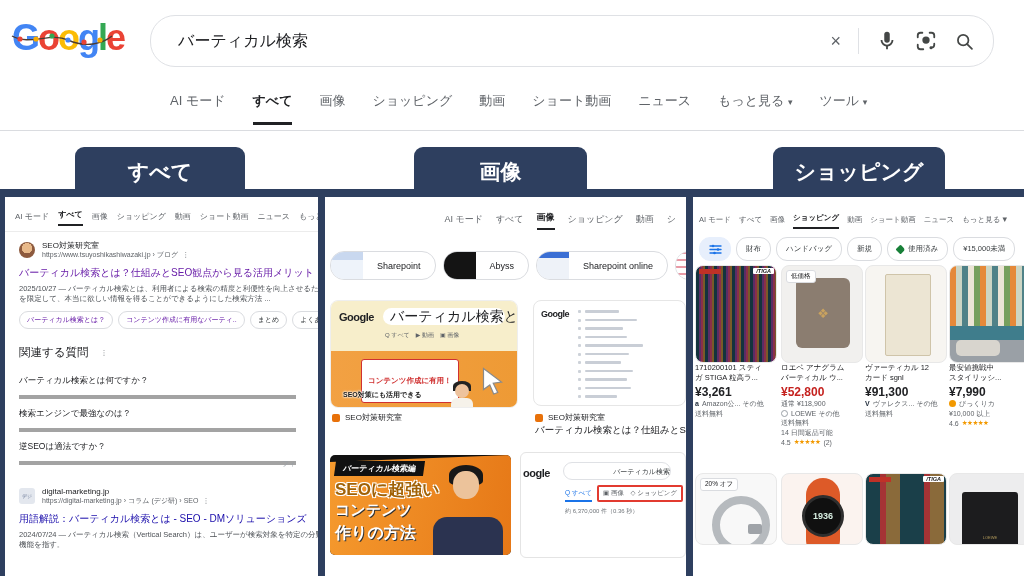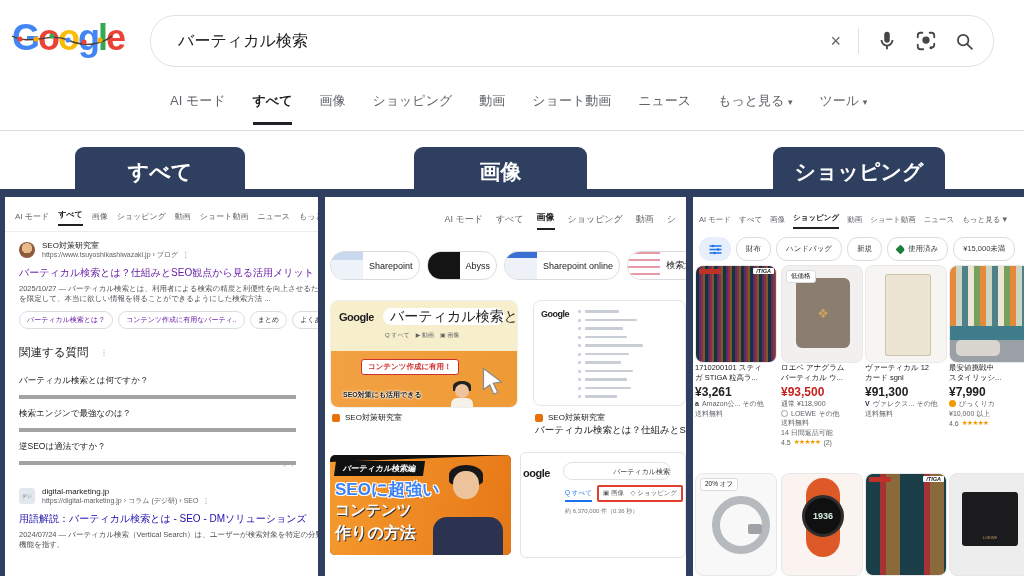--- a/index.html
+++ b/index.html
@@ -66,36 +66,36 @@
   .rel-head{font-size:11.5px;color:#202124;display:flex;align-items:center;gap:8px;}
   .q-row{font-size:8.5px;color:#202124;padding:9px 0 8px 0;border-bottom:4px solid #a3a3a3;}
   .feedback{position:absolute;right:22px;top:262px;font-size:7px;color:#9aa0a6;}
   .pa-r2{position:absolute;left:14px;top:290px;right:8px;}
 
   
   .pb-tabs{position:absolute;right:10px;top:14px;gap:13px;font-size:9px;}
   .pb-chips{position:absolute;left:5px;top:54px;display:flex;gap:7px;}
   .chip-i{height:27px;border:1px solid #dadce0;border-radius:14px;background:#fff;display:flex;align-items:center;overflow:hidden;}
   .chip-i .thumb{width:32px;height:27px;flex:0 0 32px;}
-  .chip-i .lbl{padding:0 6px;font-size:9px;color:#202124;white-space:nowrap;}
+  .chip-i .lbl{padding:0 14px;font-size:9px;color:#202124;white-space:nowrap;}
   .th1{background:linear-gradient(180deg,#c9d8ef 0 30%,#eef3fa 30%);}
   .th2{background:#141414;}
   .th3{background:linear-gradient(180deg,#3b6fd4 0 22%,#eef2f8 22%);}
   .th4{background:repeating-linear-gradient(180deg,#e89aa6 0 2px,#fff 2px 7px);}
   .imgA{position:absolute;left:5px;top:103px;width:186px;height:106px;border-radius:8px;overflow:hidden;border:1px solid #eee;}
   .imgA .top{position:absolute;left:0;top:0;right:0;height:50px;background:#f7eecb;}
   .imgA .bot{position:absolute;left:0;top:50px;right:0;bottom:0;background:linear-gradient(90deg,#f2a143,#ee9a35);}
   .mini-logo{font-weight:bold;letter-spacing:-0.5px;}
   .imgA .mini-logo{position:absolute;left:8px;top:10px;font-size:11px;}
   .imgA .pill{position:absolute;left:52px;top:7px;width:122px;height:17px;background:#fff;border-radius:9px;
               font-size:14px;line-height:17px;padding-left:7px;box-sizing:border-box;color:#202124;white-space:nowrap;}
   .imgA .pill .qmark{color:#4285F4;font-weight:bold;}
   .imgA .filters{position:absolute;left:54px;top:30px;font-size:6px;color:#5f6368;white-space:nowrap;}
   .imgA .badge{position:absolute;left:30px;top:8px;background:#fff;border:1px solid #d03131;color:#d03131;
-               font-size:7.5px;font-weight:bold;padding:2px 6px;border-radius:3px;white-space:nowrap;}
+               font-size:7.5px;font-weight:bold;padding:16px 6px;border-radius:3px;white-space:nowrap;}
   .imgA .tagline{position:absolute;left:12px;bottom:7px;font-size:7px;font-weight:bold;color:#1a1a1a;
                  text-shadow:0 0 2px #fff,0 0 2px #fff,0 0 3px #fff;white-space:nowrap;}
   .personA{position:absolute;right:44px;bottom:0;width:22px;height:26px;}
   .personA .hair{position:absolute;left:2px;top:0;width:18px;height:10px;background:#222;border-radius:50% 50% 0 0;}
   .personA .face{position:absolute;left:4px;top:3px;width:14px;height:14px;background:#eec39d;border-radius:50%;}
   .personA .shirt{position:absolute;left:0;bottom:0;width:22px;height:9px;background:#f6f2ea;border-radius:6px 6px 0 0;}
   .cursorA{position:absolute;right:10px;top:16px;}
   .capline{position:absolute;display:flex;align-items:center;gap:5px;font-size:8px;color:#202124;}
   .cap-ico{width:8px;height:8px;border-radius:2px;background:#e8710a;flex:0 0 8px;}
   .captitle{position:absolute;font-size:9.5px;color:#202124;white-space:nowrap;}
@@ -104,21 +104,21 @@
   .imgB .mini-logo{position:absolute;left:7px;top:8px;font-size:9px;}
   .sugg{position:absolute;left:44px;top:9px;right:8px;}
   .sugg .row{display:flex;align-items:center;gap:4px;margin-bottom:5.5px;}
   .sugg .dot{width:3px;height:3px;background:#cdd2d9;border-radius:1px;flex:0 0 3px;}
   .sugg .bar{height:2.5px;background:#c9ced6;border-radius:1px;}
   .imgC{position:absolute;left:5px;top:258px;width:181px;height:100px;border-radius:5px;overflow:hidden;background:#111;}
   .imgC .field{position:absolute;inset:0;background:linear-gradient(100deg,#f59a2e,#e67817);
                clip-path:polygon(0 7%,100% 0,100% 100%,0 100%);}
   .imgC .banner-k{position:absolute;left:5px;top:6px;background:#111;color:#fff;font-size:8px;font-weight:bold;
                   padding:2px 8px;transform:skewX(-8deg);white-space:nowrap;}
-  .imgC .l1{position:absolute;left:5px;top:23px;font-size:17px;font-weight:900;color:#3b82f6;
+  .imgC .l1{position:absolute;left:5px;top:23px;font-size:17px;font-weight:900;color:#a16207;
             text-shadow:-1px -1px 0 #fff,1px -1px 0 #fff,-1px 1px 0 #fff,1px 1px 0 #fff;white-space:nowrap;}
   .imgC .l2{position:absolute;left:5px;top:46px;font-size:15px;font-weight:900;color:#fff;
             text-shadow:1px 1px 0 #333;white-space:nowrap;}
   .imgC .l3{position:absolute;left:5px;top:68px;font-size:16px;font-weight:900;color:#fff;
             text-shadow:1px 1px 0 #333;white-space:nowrap;}
   .manC{position:absolute;right:8px;top:10px;width:70px;height:90px;}
   .manC .hair{position:absolute;left:16px;top:0;width:34px;height:20px;background:#181818;border-radius:50% 50% 20% 20%;}
   .manC .face{position:absolute;left:20px;top:6px;width:26px;height:28px;background:#ecc39b;border-radius:46%;}
   .manC .body{position:absolute;left:0;bottom:0;width:70px;height:38px;background:#2b3350;border-radius:14px 14px 0 0;}
   .imgD{position:absolute;left:195px;top:255px;width:166px;height:106px;background:#fff;border:1px solid #e4e4e4;
@@ -133,21 +133,21 @@
 
   
   .pc-tabs{position:absolute;left:6px;top:16px;gap:8px;font-size:7.5px;}
   .pc-chips{position:absolute;left:6px;top:40px;display:flex;gap:5px;align-items:center;}
   .chip-f{height:22px;border:1px solid #dadce0;border-radius:11px;background:#fff;display:flex;align-items:center;
           padding:0 9px;font-size:7.5px;color:#3c4043;white-space:nowrap;gap:4px;}
   .chip-f.tune{background:#e7effc;border-color:#e7effc;width:30px;justify-content:center;padding:0;}
   .tag-ico{width:7px;height:7px;background:#188038;border-radius:1px 3px 1px 1px;transform:rotate(45deg);}
   .pc-card{position:absolute;width:82px;}
   .pc-img{position:relative;width:82px;height:98px;border:1px solid #e8e8e8;border-radius:8px;box-sizing:border-box;overflow:hidden;}
-  .pc-img2{position:absolute;width:82px;height:103px;border:1px solid #e8e8e8;border-radius:8px;box-sizing:border-box;overflow:hidden;}
+  .pc-img2{position:absolute;width:82px;height:72px;border:1px solid #e8e8e8;border-radius:8px;box-sizing:border-box;overflow:hidden;}
   .p-badge{position:absolute;left:4px;top:4px;background:#fff;border:1px solid #dadce0;border-radius:3px;
            font-size:6.5px;padding:1px 4px;color:#202124;z-index:2;white-space:nowrap;}
   .stiga1{background:repeating-linear-gradient(90deg,#14333d 0 3px,#5a2d66 3px 5px,#8a2f4a 5px 7px,#7a5a28 7px 9px);}
   .stiga1 .brand,.stiga2 .brand{position:absolute;right:2px;top:2px;font-size:5.5px;font-style:italic;font-weight:bold;
            color:#222;background:#fff;padding:0 3px;border-radius:1px;}
   .stiga1 .mini-red,.stiga2 .mini-red{position:absolute;left:3px;top:3px;width:22px;height:5px;background:#c03127;}
   .stiga2{background:repeating-linear-gradient(90deg,#1a3f49 0 14px,#a53335 14px 20px,#8a6a3a 20px 34px,#1a3f49 34px 44px);}
   .wallet-taupe{background:#f1f0ee;}
   .wallet-taupe .w{position:absolute;left:14px;top:12px;width:54px;height:70px;background:#8b7d70;border-radius:6px;
                    display:flex;align-items:center;justify-content:center;color:#c9a25e;font-size:13px;}
@@ -471,21 +471,21 @@
     </div>
 
     <div class="pc-card" style="left:88px;top:68px;">
       <div class="pc-img wallet-taupe">
         <span class="p-badge">低価格</span>
         <span class="w">
             <span>❖</span>
           </span>
       </div>
       <div class="p-t"><span>ロエベ アナグラム</span><br><span>バーティカル ウ...</span></div>
-      <div class="p-price red">¥93,500</div>
+      <div class="p-price red">¥52,800</div>
       <div class="p-sub">通常 ¥118,900</div>
       <div class="p-sub">
           <span class="s-circle"></span>
           <span>LOEWE その他</span>
         </div>
       <div class="p-sub">送料無料</div>
       <div class="p-sub">14 日間返品可能</div>
       <div class="p-rate">
           <span>4.5</span>
           <span class="stars">★★★★★</span>

